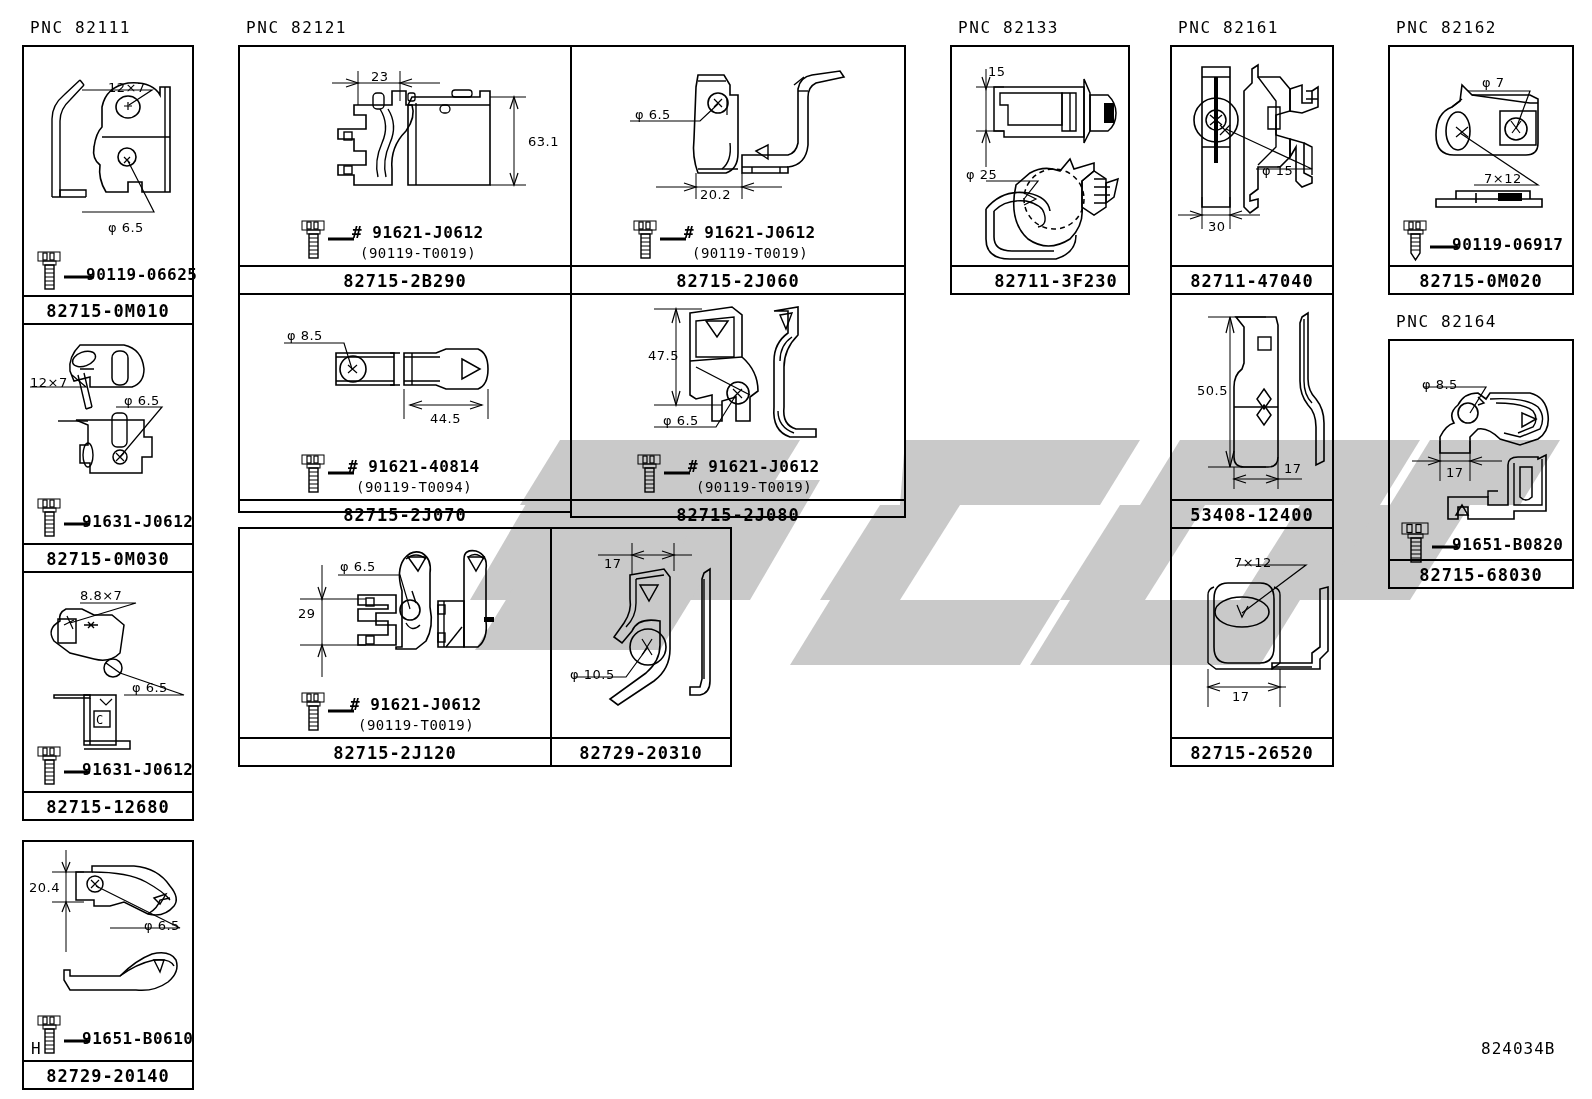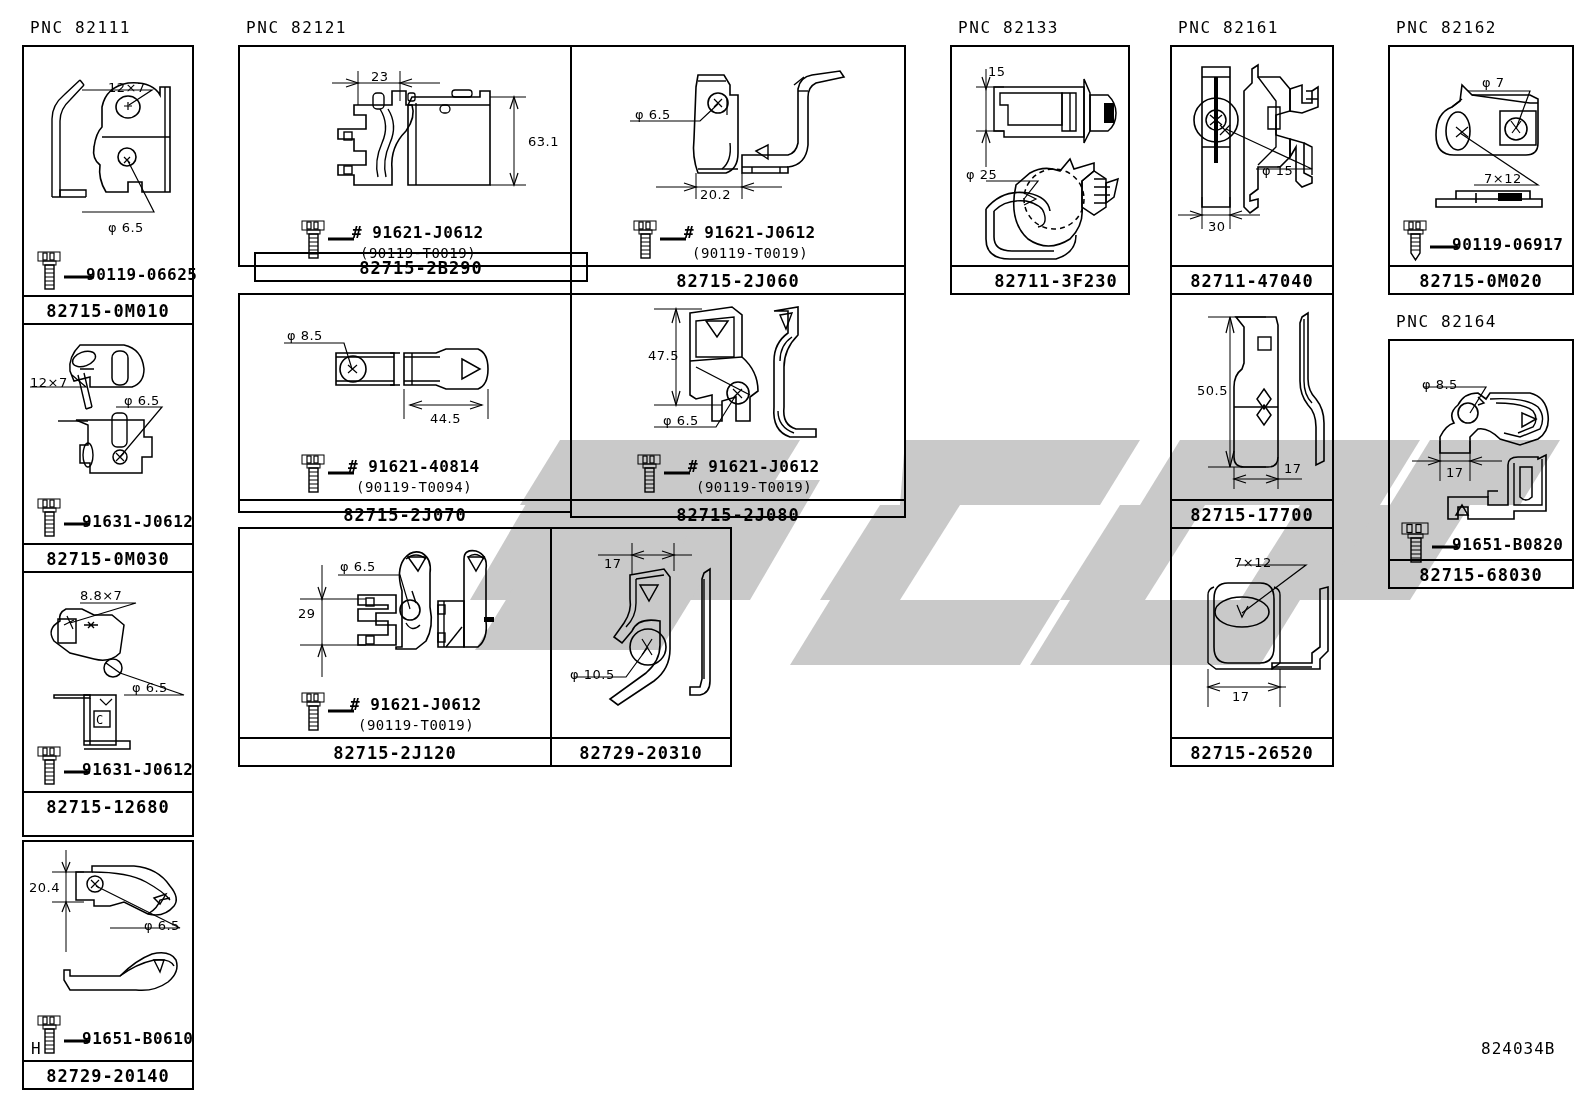--- a/index.html
+++ b/index.html
@@ -192,21 +192,21 @@
         <path class="ln" stroke-width="1.2" d="M11 19h9 M11 23h9 M11 27h9 M11 31h9 M11 35h9"></path>
       </svg>
     </div>
     <div class="svgwrap" style="left:40px;top:197px;">
         <svg width="26" height="4">
           <line class="ln" stroke-width="3" x1="0" y1="2" x2="26" y2="2"></line>
         </svg>
       </div>
     <div class="boltno" style="left:58px;top:187px;">91631-J0612</div>
   </div>
-  <div class="box" style="left:0;top:773px;width:172px;height:46px;">
+  <div class="box" style="left:0;top:773px;width:172px;height:30px;">
     <div class="partno" style="top:4px;">82715-12680</div>
   </div>
 
   <div class="box" style="left:0;top:822px;width:172px;height:222px;">
     <div class="svgwrap" style="left:0;top:0;width:168px;height:170px;">
       <svg width="168" height="170" viewBox="0 0 168 170">
 
         <path class="ln" stroke-width="1.5" d="M52 30 L68 30 L68 24 L110 24 Q134 26 146 44 Q156 56 150 64
                  Q140 76 124 72 L100 60 L86 64 L70 64 L70 58 L52 58 Z"></path>
         <path class="ln" stroke-width="1.4" d="M68 30 Q104 30 122 40 Q140 50 146 58"></path>
@@ -302,21 +302,21 @@
       </svg>
     </div>
     <div class="svgwrap" style="left:88px;top:190px;">
         <svg width="26" height="4">
           <line class="ln" stroke-width="3" x1="0" y1="2" x2="26" y2="2"></line>
         </svg>
       </div>
     <div class="boltno" style="left:112px;top:176px;"># 91621-J0612</div>
     <div class="boltno2" style="left:120px;top:198px;">(90119-T0019)</div>
   </div>
-  <div class="box" style="left:0;top:234px;width:334px;height:30px;margin-left:16px;">
+  <div class="box" style="left:0;top:247px;width:334px;height:30px;">
     <div class="partno" style="top:4px;">82715-2B290</div>
   </div>
 
   <div class="box" style="left:332px;top:27px;width:336px;height:222px;">
     <div class="svgwrap" style="left:0;top:0;width:332px;height:170px;">
       <svg width="332" height="170" viewBox="0 0 332 170">
 
         <path class="ln" stroke-width="1.6" d="M124 40 L126 28 L152 28 L158 38 L158 48 L166 48 L166 106
                  Q166 122 154 126 L126 126 Q120 110 122 92 Z"></path>
         <path class="ln" stroke-width="1.4" d="M126 122 L166 122"></path>
@@ -674,21 +674,21 @@
         <path class="ln" stroke-width="1" d="M62 172 L62 194 M106 162 L106 194"></path>
         <path class="ln" stroke-width="1" d="M62 184 L130 184"></path>
         <path class="ln" stroke-width="1.2" d="M74 180 L62 184 L74 188"></path>
         <path class="ln" stroke-width="1.2" d="M94 180 L106 184 L94 188"></path>
       </svg>
     </div>
     <div class="dim" style="left:25px;top:88px;">50.5</div>
     <div class="dim" style="left:112px;top:166px;">17</div>
   </div>
   <div class="box" style="left:0;top:481px;width:164px;height:30px;">
-    <div class="partno" style="top:4px;">82715-17700</div>
+    <div class="partno" style="top:4px;">53408-12400</div>
   </div>
 
   <div class="box" style="left:0;top:509px;width:164px;height:212px;">
     <div class="svgwrap" style="left:0;top:0;width:160px;height:200px;">
       <svg width="160" height="200" viewBox="0 0 160 200">
 
         <path class="ln" stroke-width="1.6" d="M42 70 Q42 54 56 54 L88 54 Q102 54 102 70 L102 118
                  Q102 134 88 134 L56 134 Q42 134 42 118 Z"></path>
         <path class="ln" stroke-width="1.4" d="M36 66 L36 134 M108 66 L108 134"></path>
         <path class="ln" stroke-width="1.4" d="M36 66 Q36 60 42 58 M108 66 Q108 60 102 58"></path>

